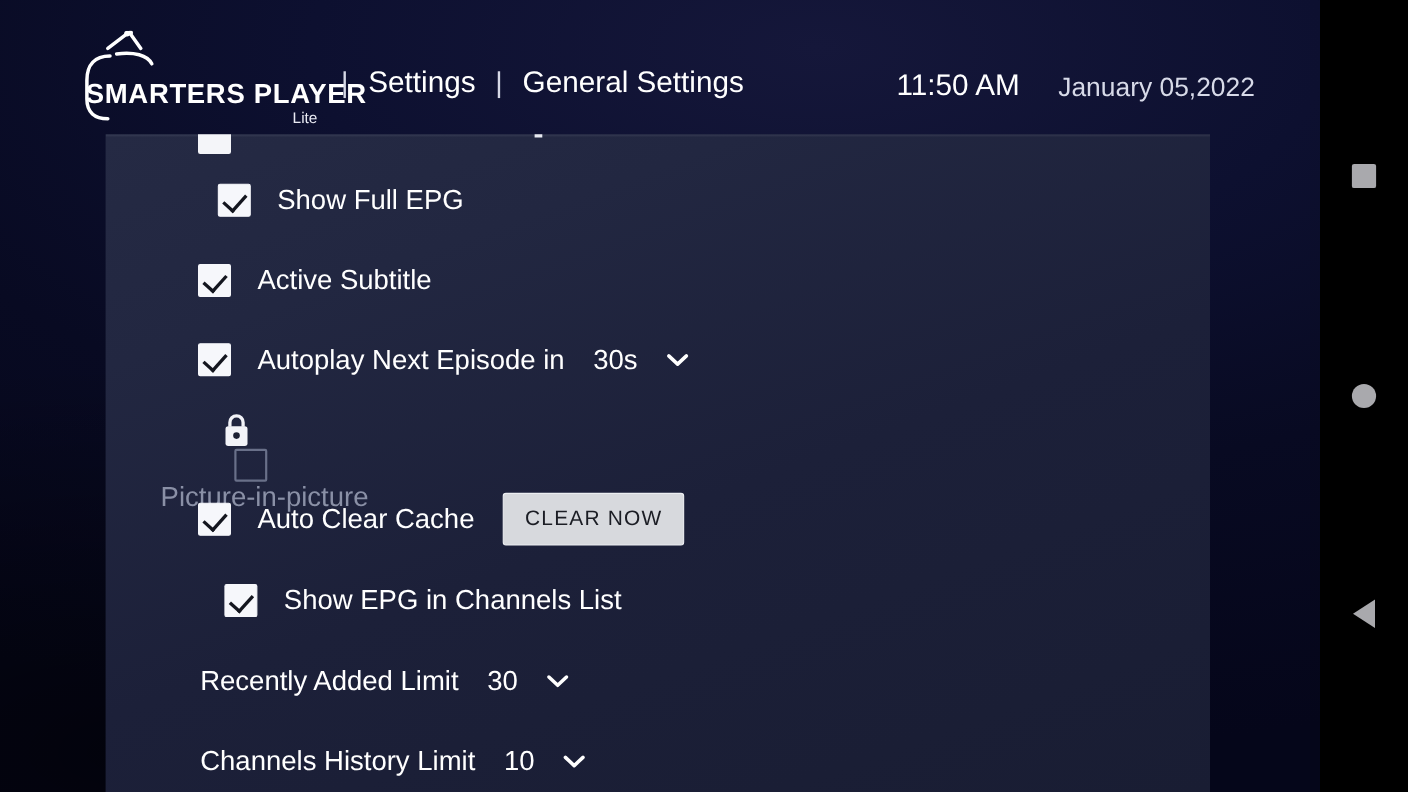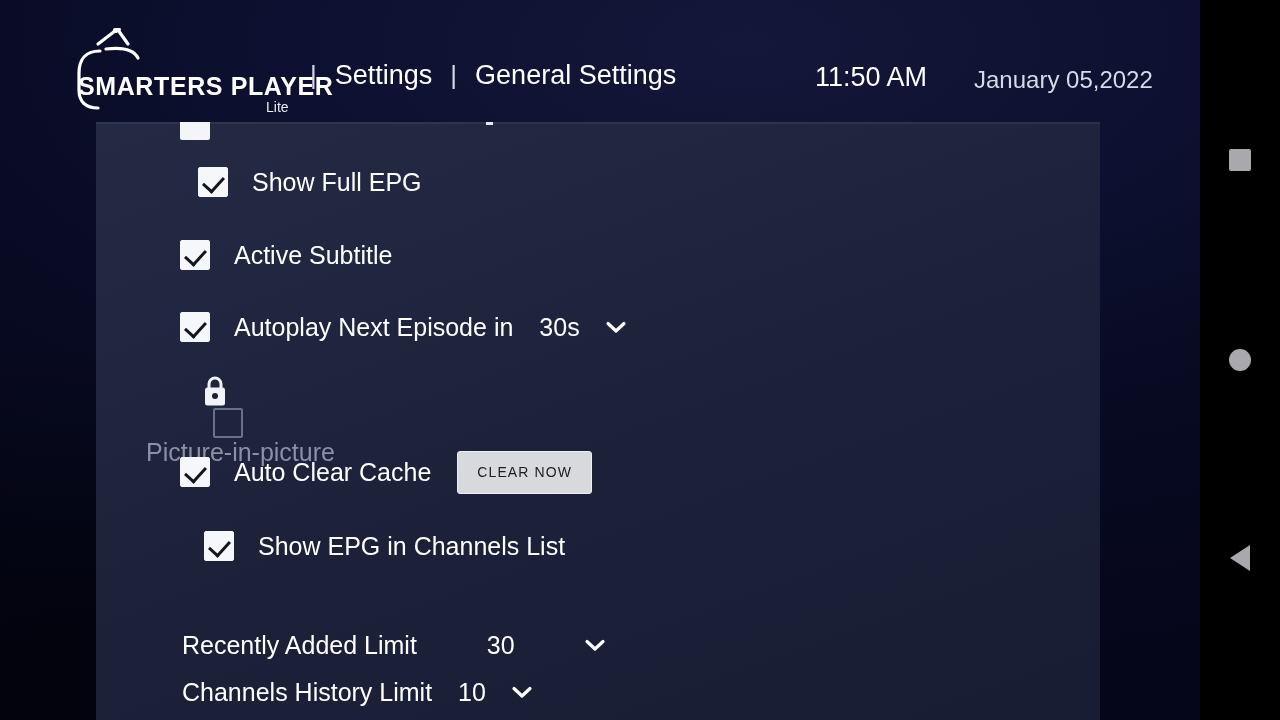--- a/index.html
+++ b/index.html
@@ -102,21 +102,20 @@
     color: #ffffff;
     white-space: nowrap;
   }
   .datetxt {
     position: absolute;
     left: 962px;
     top: 66px;
     font-size: 24px;
     color: #d7dae8;
     white-space: nowrap;
-    margin-left: 12px;
   }
 
   
   #panel {
     position: absolute;
     left: 96px;
     top: 122px;
     width: 1004px;
     height: 598px;
     background: linear-gradient(160deg, #252a44 0%, #222741 22%, #1c2039 55%, #191d33 100%);
@@ -226,21 +225,21 @@
     display: inline-block;
   }
   .chev svg { display: block; }
 
   .clear-btn {
     margin-left: 26px;
     background: #d7d9dd;
     color: #1b1d24;
     border: 1px solid #eceef1;
     border-radius: 3px;
-    font-size: 14px;
+    font-size: 19px;
     font-weight: 500;
     letter-spacing: 1.1px;
     padding: 13px 19px 14px 19px;
     line-height: 1;
     font-family: "Liberation Sans", sans-serif;
     cursor: pointer;
   }
 
   
   #navbar {
@@ -361,21 +360,21 @@
           <span class="cb on"></span>
           <span class="label">Auto Clear Cache</span>
           <button class="clear-btn">CLEAR NOW</button>
         </div>
 
         <div class="row" style="left:84px; top:398px;margin-left:24px;">
           <span class="cb on"></span>
           <span class="label">Show EPG in Channels List</span>
         </div>
 
-        <div class="row" style="left:86px; top:497px;gap:44px;">
+        <div class="row" style="left:86px; top:471px;">
           <span class="label noindent">Recently Added Limit</span>
           <span class="value">30</span>
           <span class="chev">
             <svg width="24" height="24" viewBox="0 0 24 24">
               <path d="M4 8.5 L12 16 L20 8.5" fill="none" stroke="#ffffff" stroke-width="3.2" stroke-linecap="round" stroke-linejoin="round"></path>
             </svg>
           </span>
         </div>
 
         <div class="row" style="left:86px; top:544px;">

